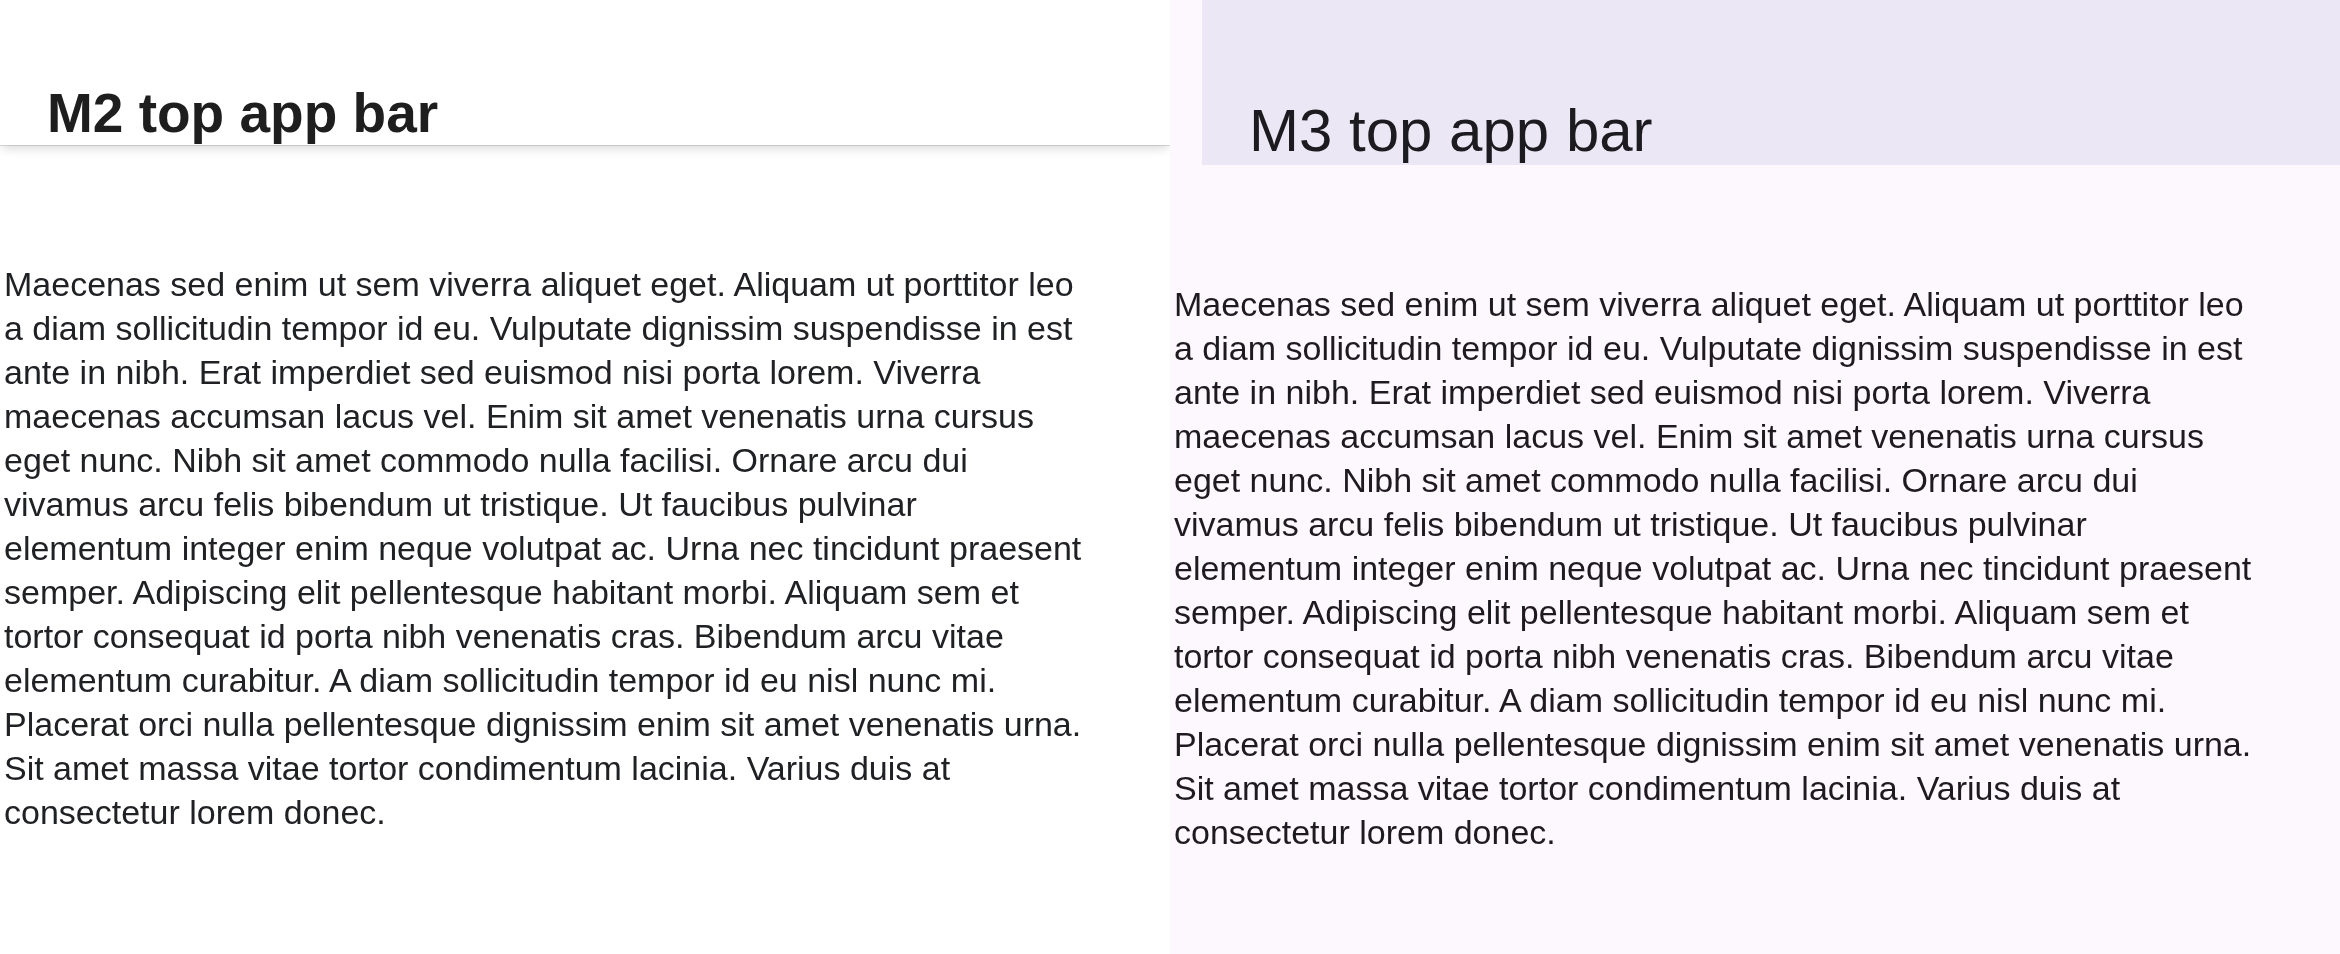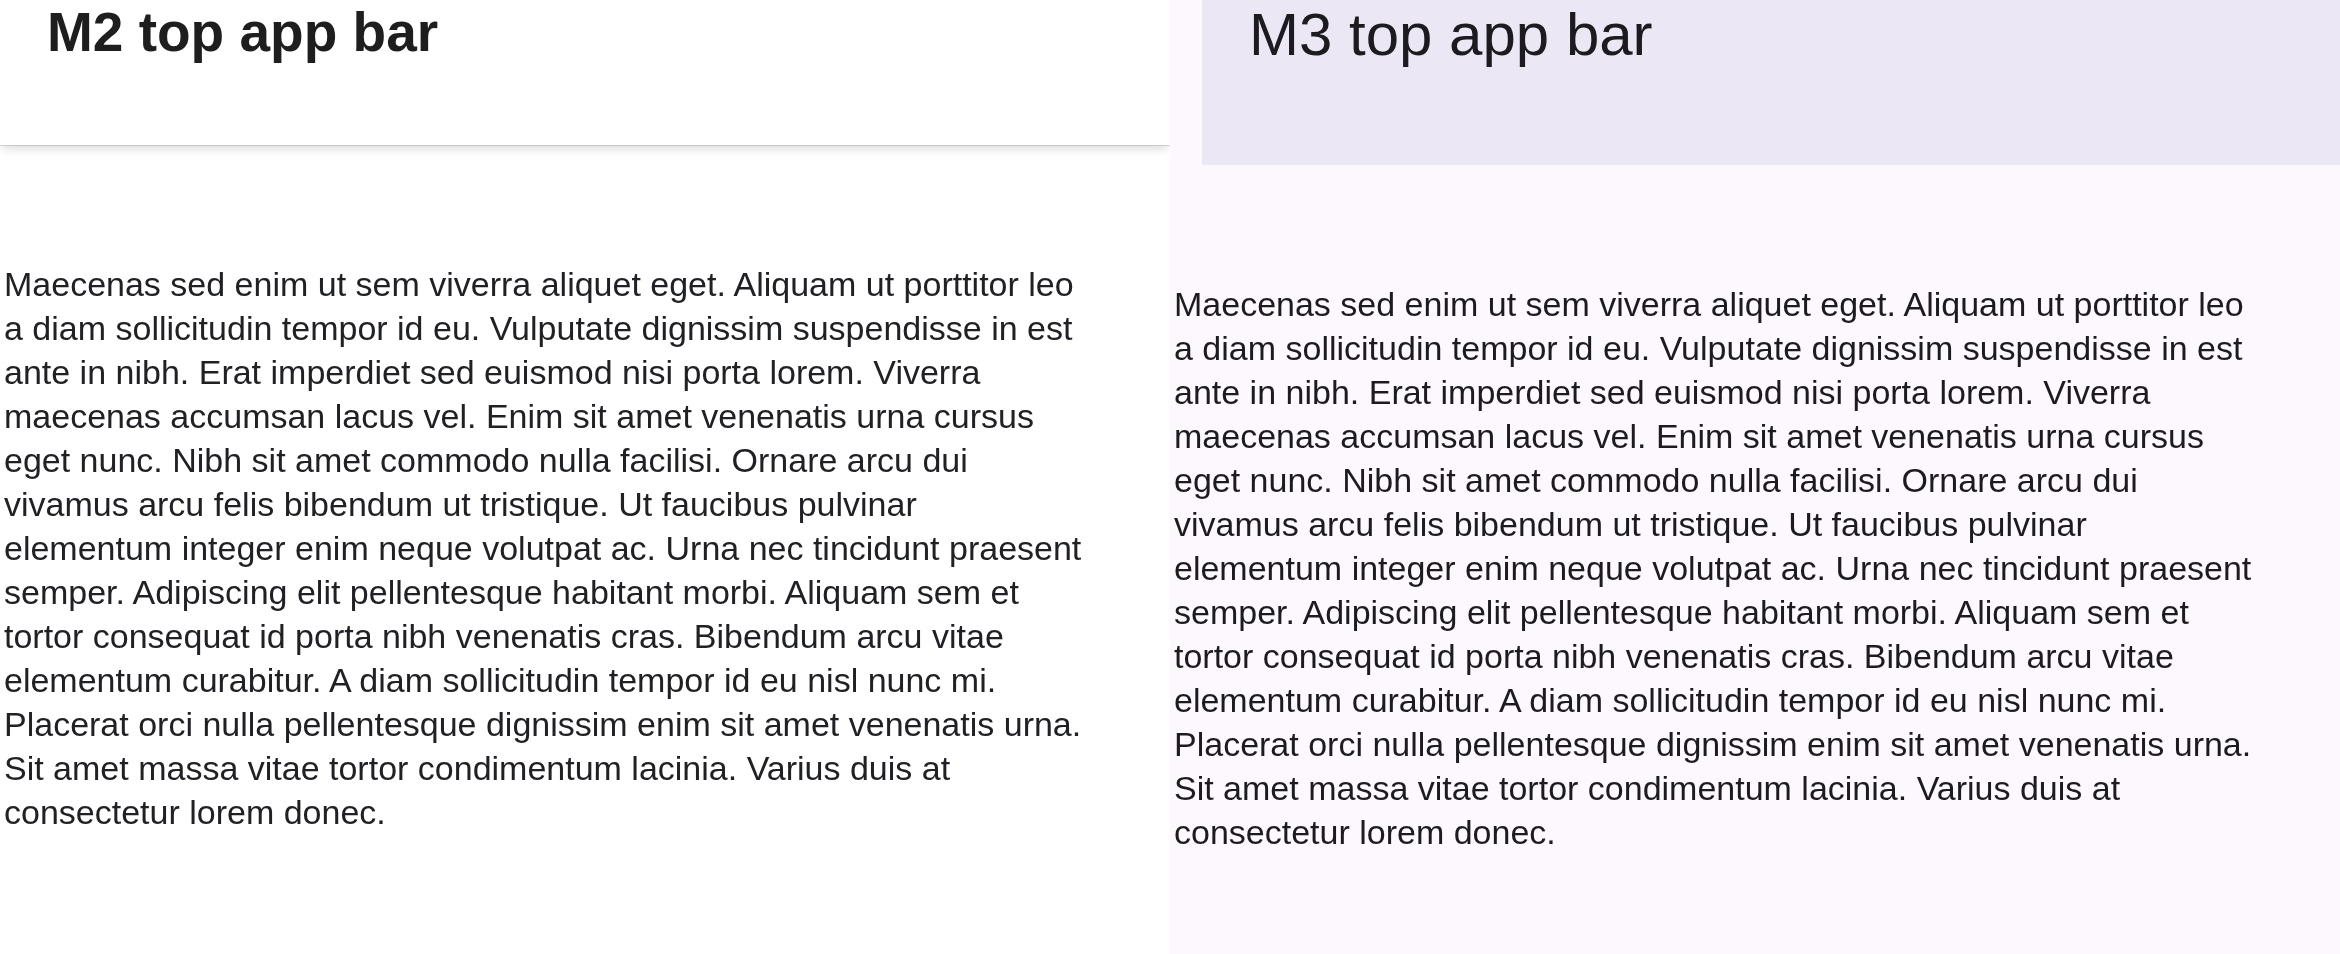--- a/index.html
+++ b/index.html
@@ -18,21 +18,21 @@
     height: 954px;
     overflow: hidden;
     background: var(--body-bg, #ffffff);
   }
   .panel.m2 { left: 0; }
   .panel.m3 { left: 1170px; }
 
   .appbar {
     position: relative;
     display: flex;
-    align-items: flex-start;
+    align-items: flex-end;
     width: 100%;
     background: var(--app-bar-bg, #ffffff);
     z-index: 2;
   }
   .m2 .appbar {
     height: 145px;
     box-shadow: 0 1px 0 rgba(0,0,0,0.12), 0 5px 10px -2px rgba(0,0,0,0.16);
   }
   .m3 .appbar { height: 165px; margin-left: 32px; }
 

